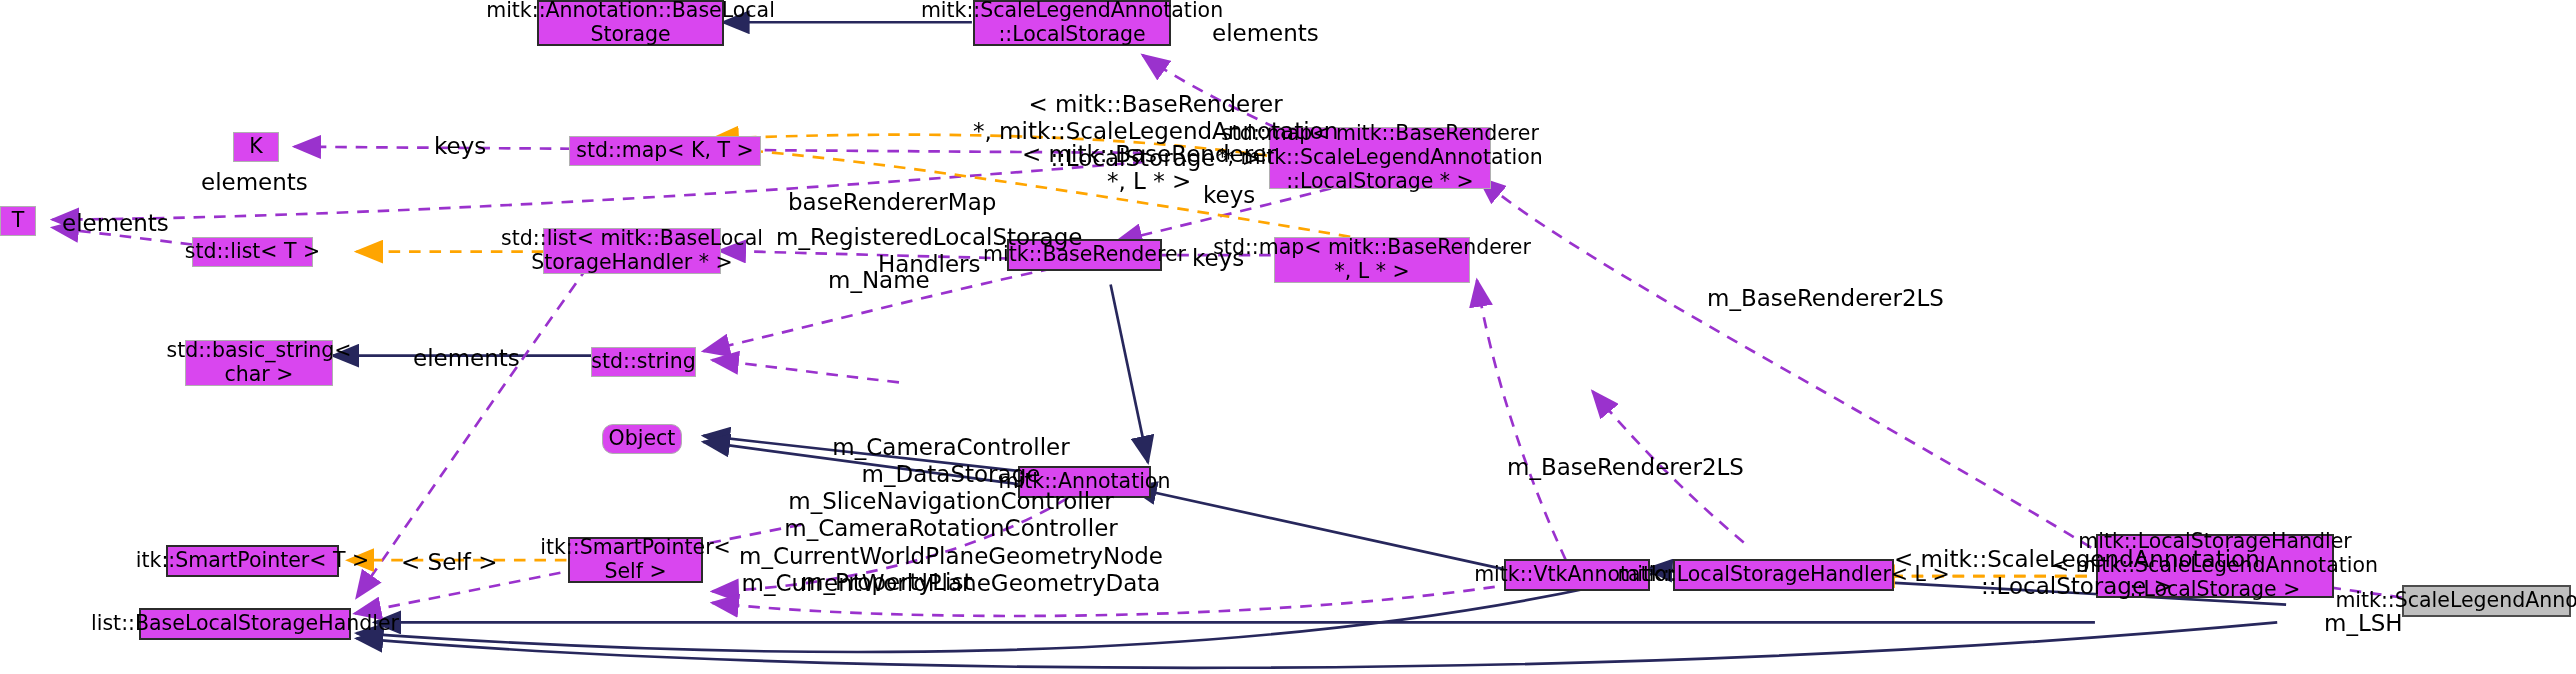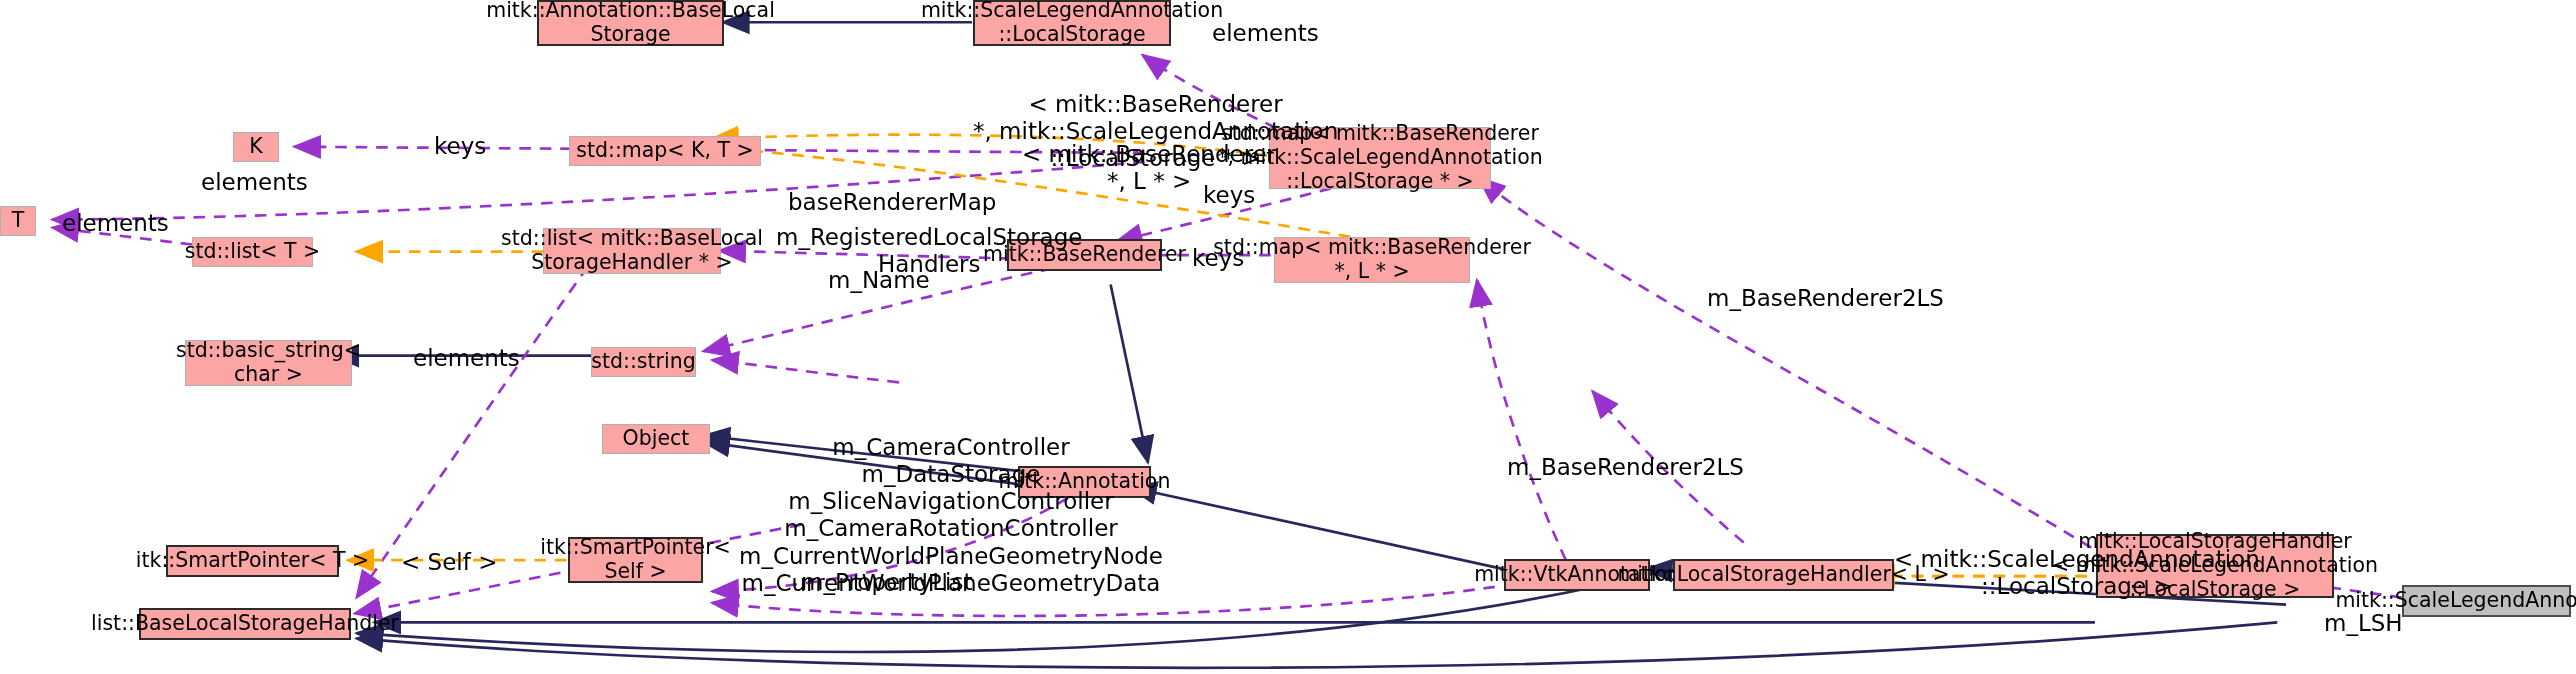--- a/index.html
+++ b/index.html
@@ -1,21 +1,21 @@
 <!DOCTYPE html>
 <html style="font-size:14.2px"><head>
 <meta charset="utf-8">
 <style>
   html,body{margin:0;padding:0;background:#ffffff;}
   body{font-family:"DejaVu Sans","Liberation Sans",sans-serif;}
   #diagram{position:relative;width:2576px;height:674px;background:#fff;overflow:hidden;}
   svg#edges{position:absolute;left:0;top:0;width:2576px;height:674px;}
 
   .node{position:absolute;box-sizing:border-box;display:flex;align-items:center;
-        justify-content:center;text-align:center;background:#fca5a5;
+        justify-content:center;text-align:center;background:#d946ef;
         font-size:20.5px;line-height:1.16;color:#000;white-space:pre;}
   .node.thin{border:1.8px solid #b0b0b0;}
   .node.bold{border:2.7px solid #2b2b2b;}
   .node.current{border:2.7px solid #4d4d4d;background:#bfbfbf;}
 
   .elabel{position:absolute;font-size:23px;line-height:1.18;color:#000;
           white-space:pre;text-align:center;background:transparent;}
 </style>
 </head>
 <body>
@@ -128,26 +128,26 @@
   <div class="node thin" style="left:192px;top:237px;width:121px;height:30px;">std::list&lt; T &gt;</div>
 
   <div class="node thin" style="left:543px;top:228px;width:178px;height:46px;">std::list&lt; mitk::BaseLocal
 StorageHandler * &gt;</div>
 
   <div class="node bold" style="left:1007px;top:239px;width:155px;height:32px;">mitk::BaseRenderer</div>
 
   <div class="node thin" style="left:1274px;top:237px;width:196px;height:46px;">std::map&lt; mitk::BaseRenderer
 *, L * &gt;</div>
 
-  <div class="node thin" style="left:185px;top:340px;width:167px;height:46px;">std::basic_string&lt;
+  <div class="node thin" style="left:185px;top:340px;width:148px;height:46px;">std::basic_string&lt;
 char &gt;</div>
 
   <div class="node thin" style="left:591px;top:347px;width:105px;height:30px;">std::string</div>
 
-  <div class="node thin" style="left:602px;top:424px;width:108px;height:30px;">Object</div>
+  <div class="node thin" style="left:602px;top:424px;width:80px;height:30px;border-radius:11px;">Object</div>
 
   <div class="node bold" style="left:1018px;top:466px;width:133px;height:32px;">mitk::Annotation</div>
 
   <div class="node bold" style="left:166px;top:545px;width:173px;height:32px;">itk::SmartPointer&lt; T &gt;</div>
 
   <div class="node bold" style="left:568px;top:537px;width:135px;height:46px;">itk::SmartPointer&lt;
 Self &gt;</div>
 
   <div class="node bold" style="left:139px;top:608px;width:212px;height:32px;">list::BaseLocalStorageHandler</div>
 

